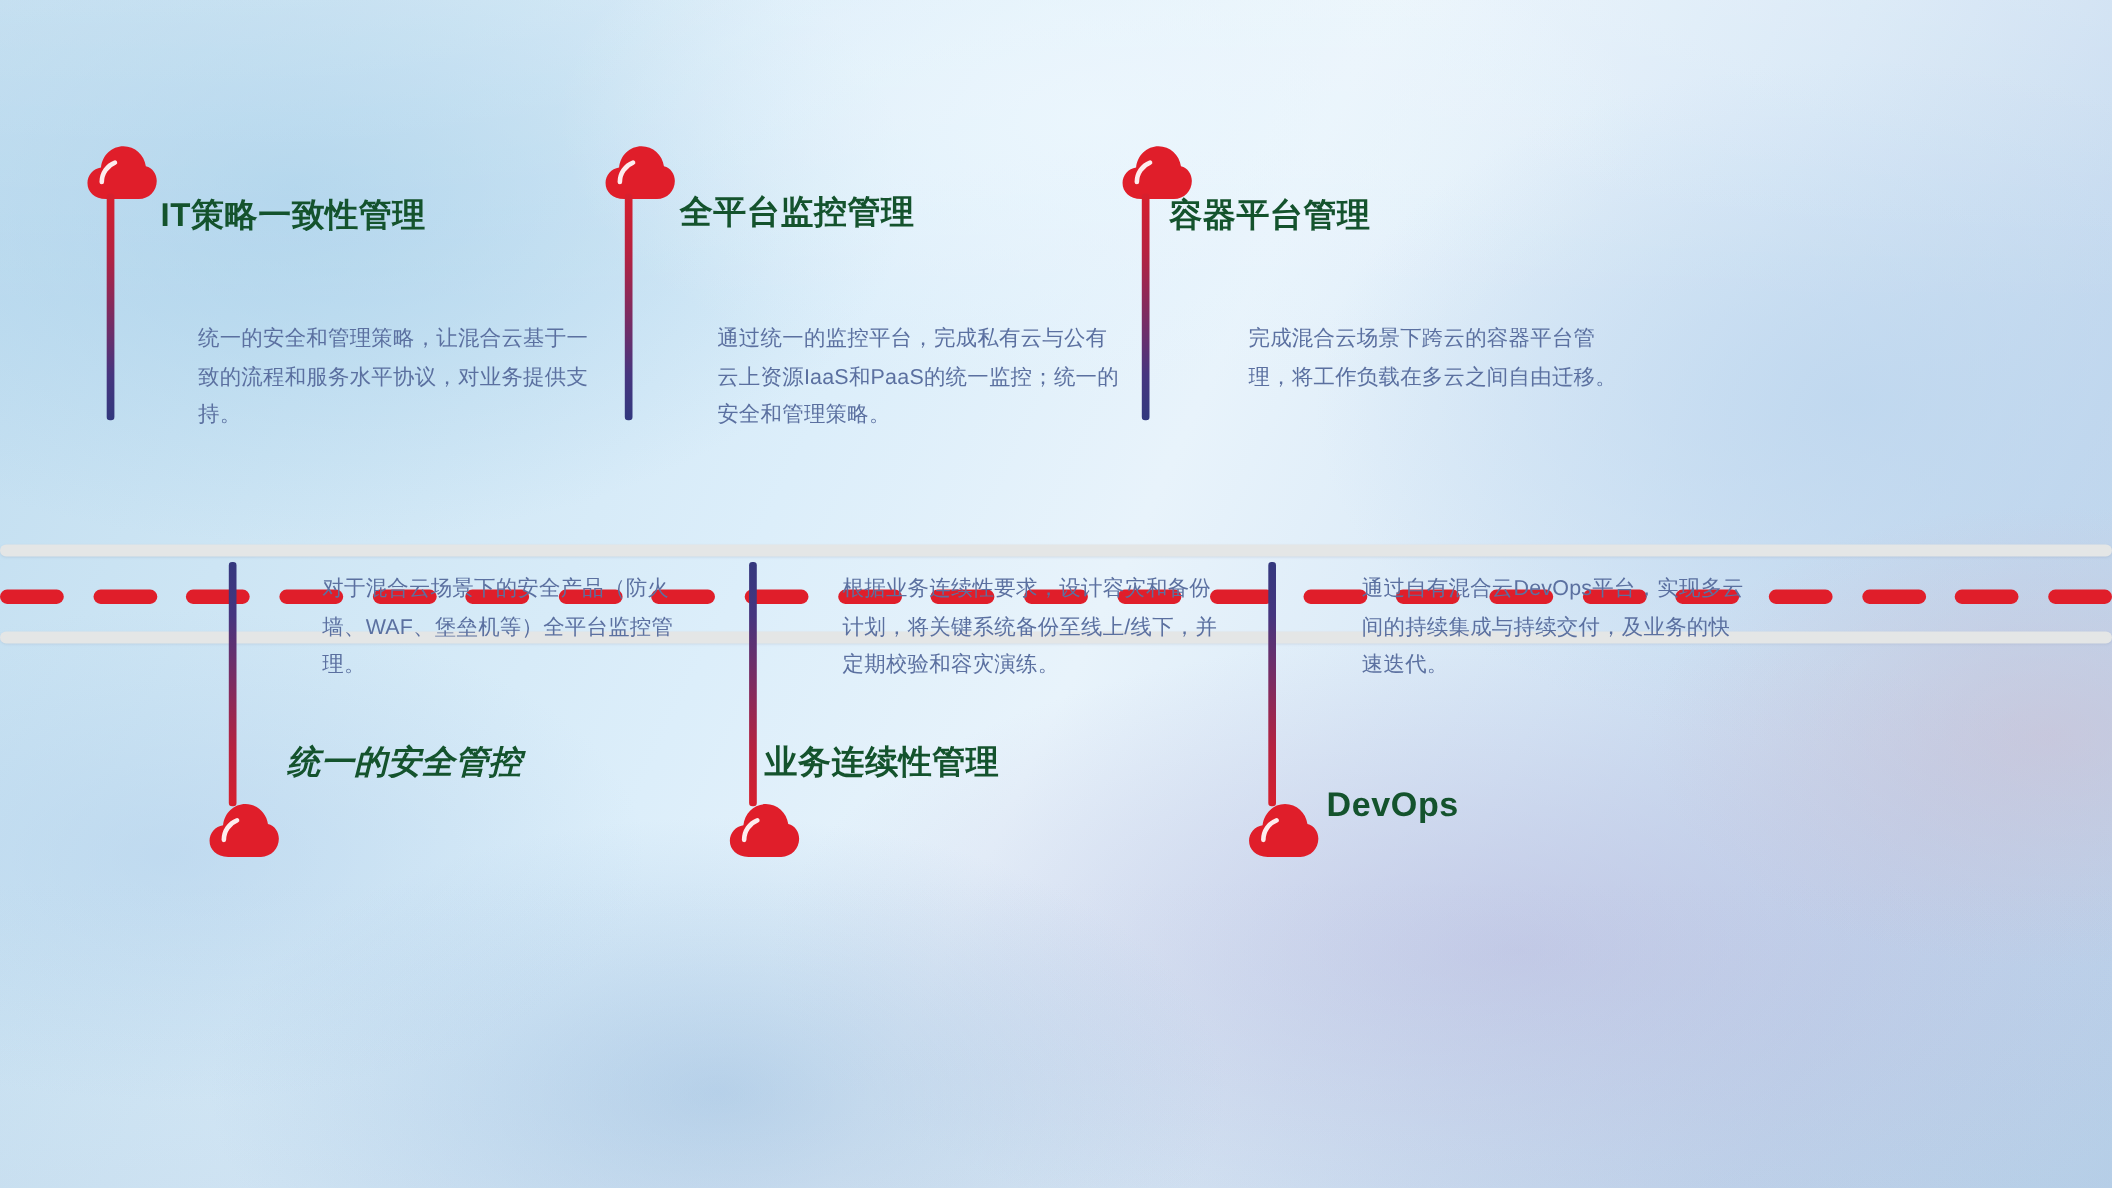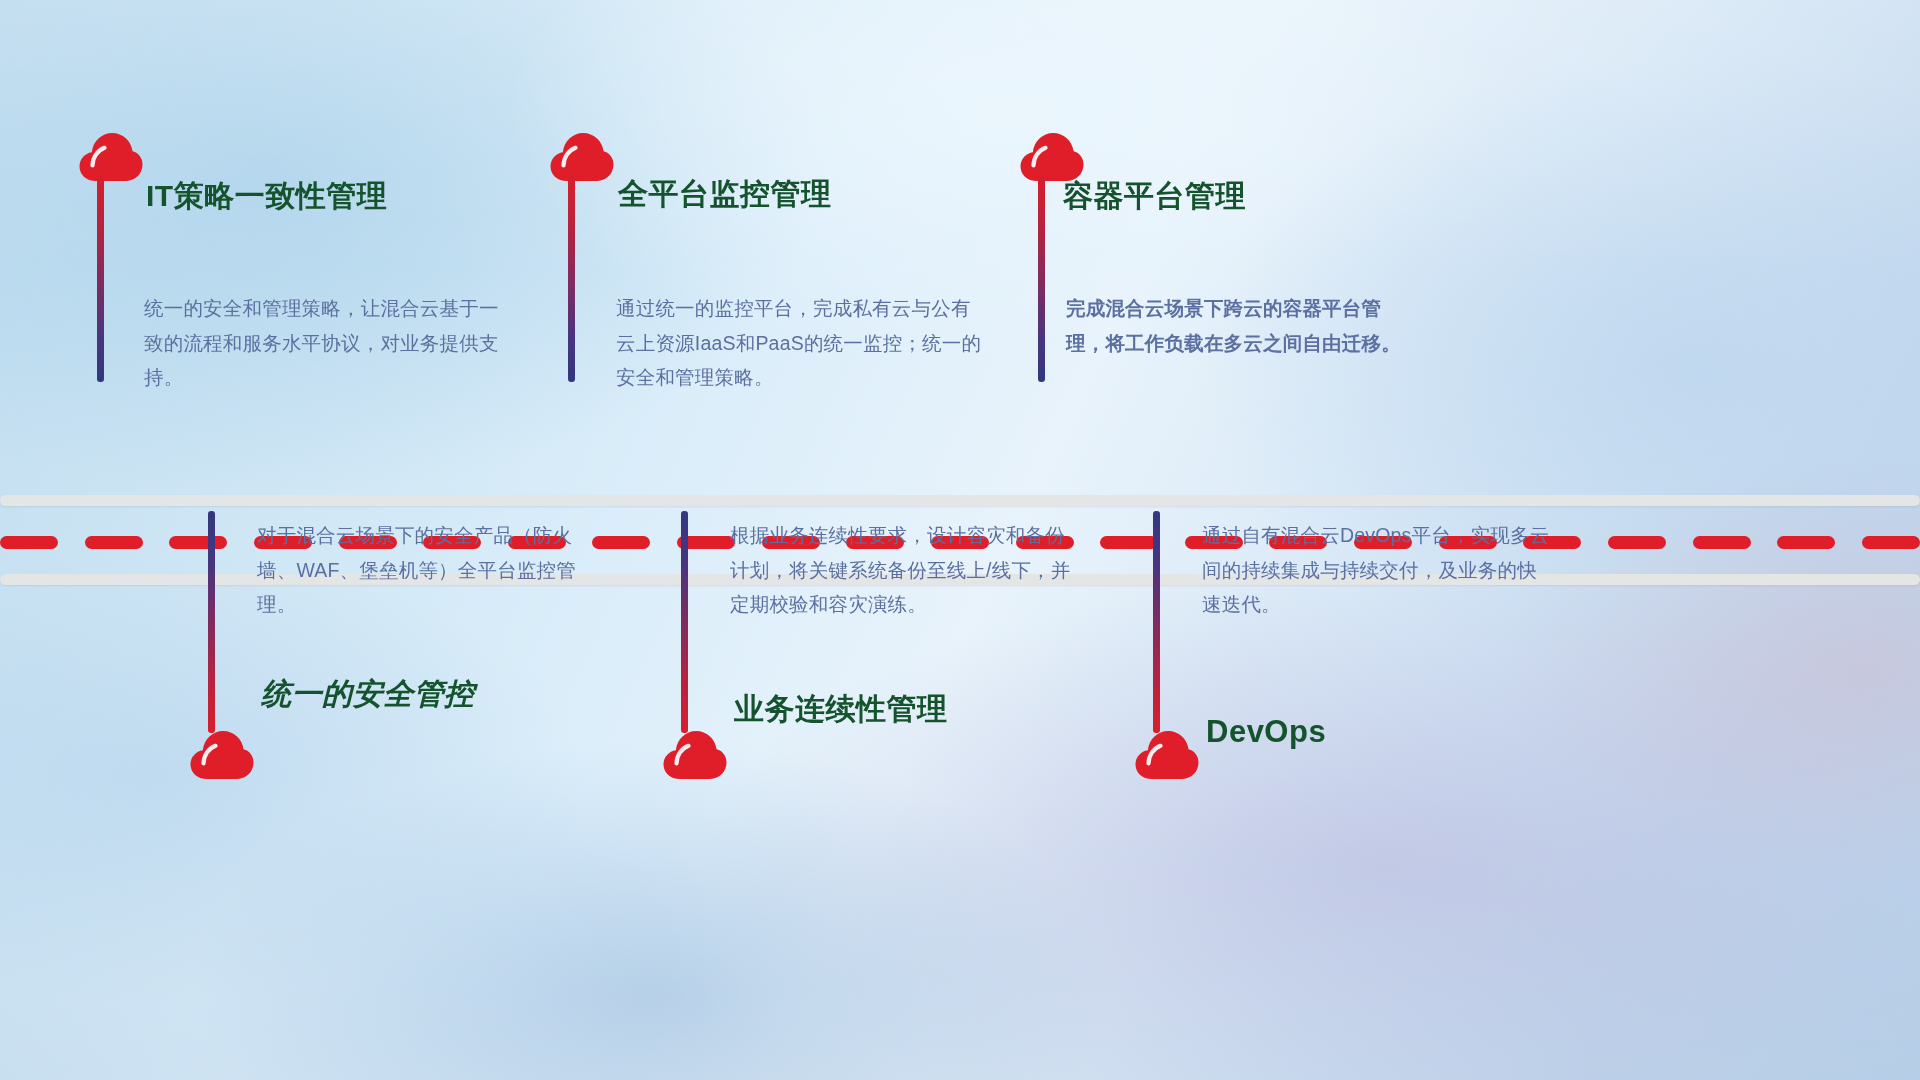--- a/index.html
+++ b/index.html
@@ -36,21 +36,21 @@
   .marker{position:absolute;}
   .cloud{position:absolute;width:66px;height:52px;}
   .stem{position:absolute;width:7px;border-radius:3px;}
   .stem-down{background:linear-gradient(180deg,#d81f2c 0%,#b62240 26%,#7a2c63 55%,#46357f 80%,#32387e 100%);}
   .stem-up{background:linear-gradient(180deg,#34387e 0%,#45357f 22%,#7a2c63 48%,#b62240 76%,#d81f2c 100%);}
 
   .title{position:absolute;font-size:30px;font-weight:bold;color:#14532d;
          letter-spacing:.5px;white-space:nowrap;line-height:1;}
   .title.latin{font-size:31px;margin-top:39px;}
   .body{position:absolute;font-size:19.5px;color:#5b70a0;line-height:1.78;
-        letter-spacing:.2px;}
+        letter-spacing:.2px;margin-left:36px;}
 </style>
 </head>
 <body>
 
 <div id="bg">
   <div class="bglayer b1"></div>
   <div class="bglayer b2"></div>
   <div class="bglayer b3"></div>
   <div class="bglayer b4"></div>
   <div class="bglayer b5"></div>
@@ -116,39 +116,39 @@
 
 <div class="marker">
   <div class="cloud" style="left:1019px;top:131px;">
     <svg viewBox="0 0 66 52" width="66" height="52">
       <path d="M18.5 50 C7.6 50 1.5 43.2 1.5 35.4 C1.5 28.2 6.8 22.2 13.8 21.2 C15.0 10.2 23.6 2 34.2 2 C44.6 2 53.2 9.8 54.6 20.2 C60.8 21.8 64.5 27.2 64.5 33.6 C64.5 42.6 57.6 50 48.2 50 Z" fill="#e01e2a"></path>
       <path d="M14.5 34.5 C14.5 26.5 19.5 19.5 26.5 16.8" stroke="#ffffff" stroke-width="4.2" stroke-linecap="round" fill="none" opacity="0.92"></path>
     </svg>
   </div>
   <div class="stem stem-down" style="left:1038px;top:176px;height:206px;"></div>
   <div class="title" style="left:1063px;top:181px;text-align:center;">容器平台管理</div>
-  <div class="body" style="left:1066px;top:291px;width:352px;font-weight:bold;">完成混合云场景下跨云的容器平台管理，将工作负载在多云之间自由迁移。</div>
+  <div class="body" style="left:1099px;top:291px;width:352px;">完成混合云场景下跨云的容器平台管理，将工作负载在多云之间自由迁移。</div>
 </div>
 
 <div class="marker">
   <div class="stem stem-up" style="left:208px;top:511px;height:222px;"></div>
   <div class="body" style="left:257px;top:518px;width:348px;">对于混合云场景下的安全产品（防火墙、WAF、堡垒机等）全平台监控管理。</div>
   <div class="title" style="left:261px;top:679px;font-style:italic;">统一的安全管控</div>
   <div class="cloud" style="left:189px;top:729px;">
     <svg viewBox="0 0 66 52" width="66" height="52">
       <path d="M18.5 50 C7.6 50 1.5 43.2 1.5 35.4 C1.5 28.2 6.8 22.2 13.8 21.2 C15.0 10.2 23.6 2 34.2 2 C44.6 2 53.2 9.8 54.6 20.2 C60.8 21.8 64.5 27.2 64.5 33.6 C64.5 42.6 57.6 50 48.2 50 Z" fill="#e01e2a"></path>
       <path d="M14.5 34.5 C14.5 26.5 19.5 19.5 26.5 16.8" stroke="#ffffff" stroke-width="4.2" stroke-linecap="round" fill="none" opacity="0.92"></path>
     </svg>
   </div>
 </div>
 
 <div class="marker">
   <div class="stem stem-up" style="left:681px;top:511px;height:222px;"></div>
   <div class="body" style="left:730px;top:518px;width:352px;">根据业务连续性要求，设计容灾和备份计划，将关键系统备份至线上/线下，并定期校验和容灾演练。</div>
-  <div class="title" style="left:734px;top:679px;margin-top:15px;">业务连续性管理</div>
+  <div class="title" style="left:695px;top:679px;">业务连续性管理</div>
   <div class="cloud" style="left:662px;top:729px;">
     <svg viewBox="0 0 66 52" width="66" height="52">
       <path d="M18.5 50 C7.6 50 1.5 43.2 1.5 35.4 C1.5 28.2 6.8 22.2 13.8 21.2 C15.0 10.2 23.6 2 34.2 2 C44.6 2 53.2 9.8 54.6 20.2 C60.8 21.8 64.5 27.2 64.5 33.6 C64.5 42.6 57.6 50 48.2 50 Z" fill="#e01e2a"></path>
       <path d="M14.5 34.5 C14.5 26.5 19.5 19.5 26.5 16.8" stroke="#ffffff" stroke-width="4.2" stroke-linecap="round" fill="none" opacity="0.92"></path>
     </svg>
   </div>
 </div>
 
 <div class="marker">
   <div class="stem stem-up" style="left:1153px;top:511px;height:222px;"></div>

